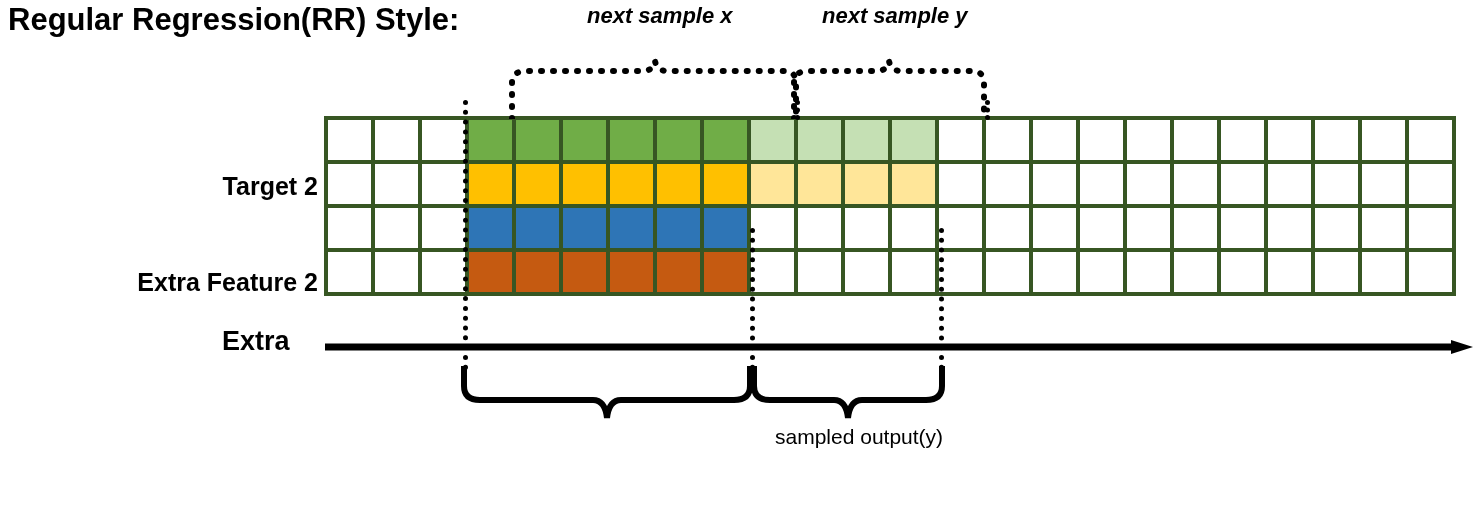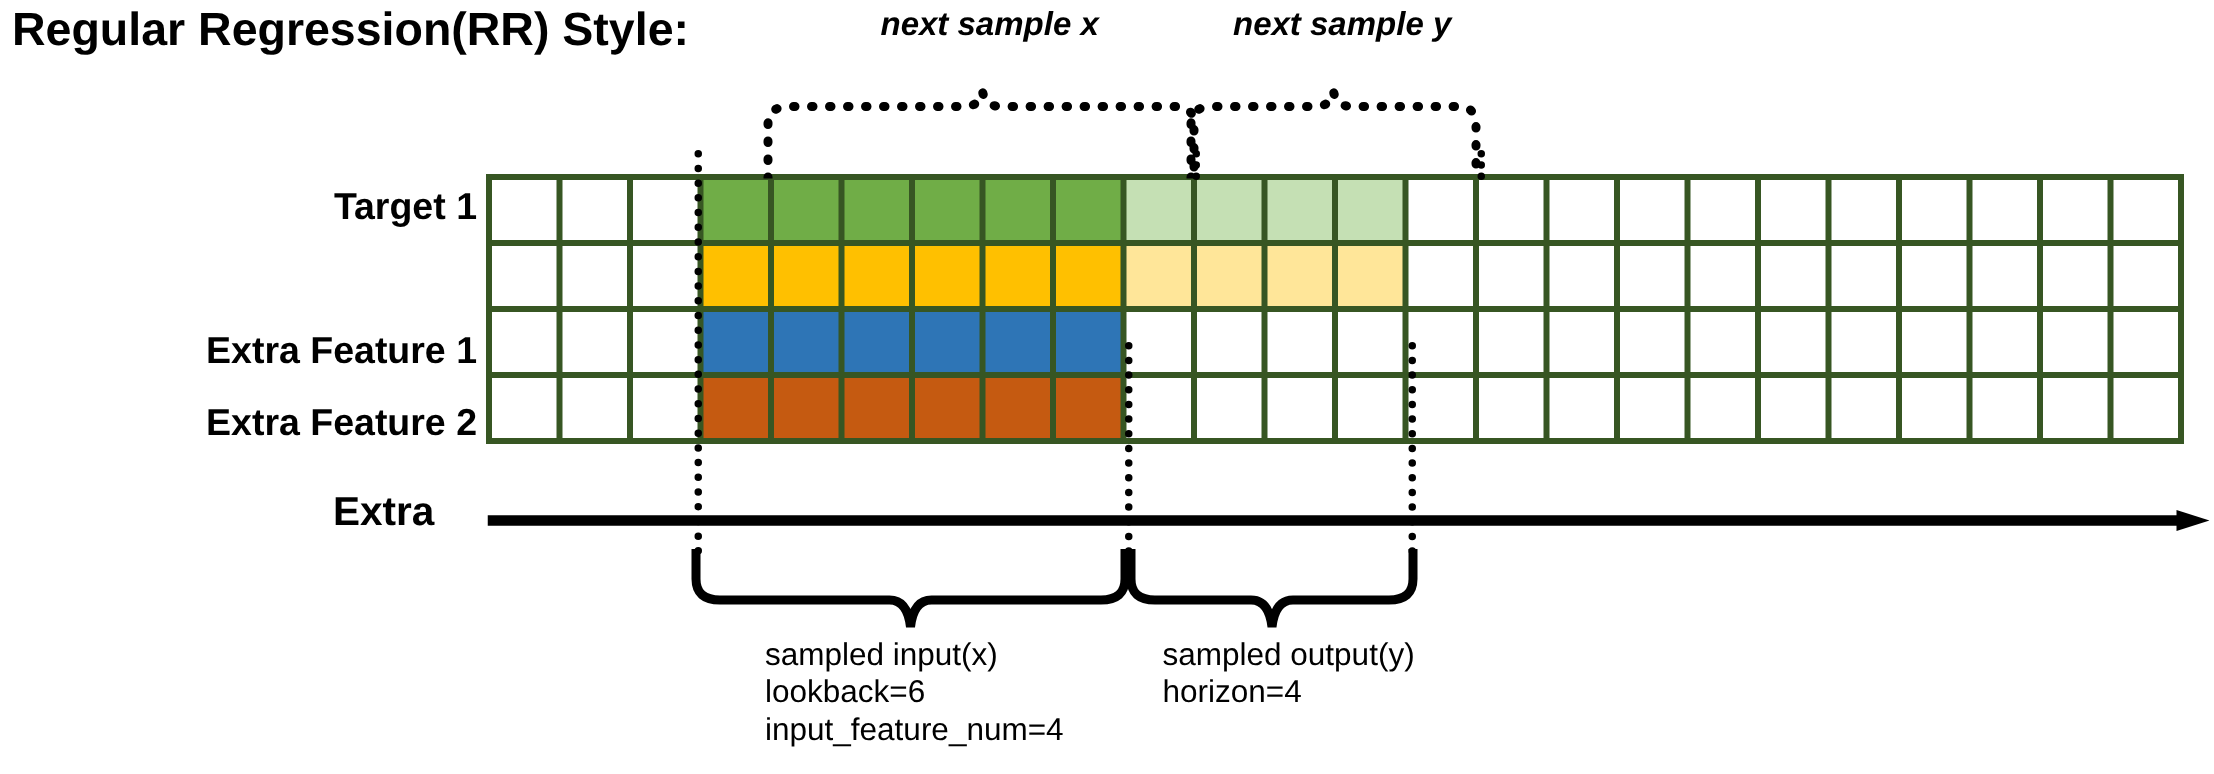--- a/index.html
+++ b/index.html
@@ -77,22 +77,21 @@
     line-height:25px;white-space:nowrap;
   }
 </style>
 </head>
 <body>
 
 <div class="canvas">
 
   <div id="page-title">Regular Regression(RR) Style:</div>
 
-  <div class="row-label" style="top:124px">Target 1</div>
-  <div class="row-label" style="top:220px">Extra Feature 1</div>
+  <div class="row-label" style="top:172px">Target 2</div>
   <div class="row-label" style="top:268px">Extra Feature 2</div>
 
   <div id="grid" style="grid-template-columns: repeat(24, 43px); background: rgb(55, 86, 35);">
       <div class="cell" style="background: rgb(255, 255, 255);"></div>
       <div class="cell" style="background: rgb(255, 255, 255);"></div>
       <div class="cell" style="background: rgb(255, 255, 255);"></div>
       <div class="cell" style="background: rgb(112, 173, 71);"></div>
       <div class="cell" style="background: rgb(112, 173, 71);"></div>
       <div class="cell" style="background: rgb(112, 173, 71);"></div>
       <div class="cell" style="background: rgb(112, 173, 71);"></div>
@@ -211,24 +210,18 @@
   </svg>
 
   <svg class="brace" style="left:452px;top:366px;" width="310" height="60">
     <path d="M12,0 L12,20 Q12,34 28,34 L141,34 Q153,34 155,52 Q157,34 169,34 L282,34 Q298,34 298,20 L298,0" fill="none" stroke="#000" stroke-width="6" stroke-linecap="round"></path>
   </svg>
 
   <svg class="brace" style="left:742px;top:366px;" width="212" height="60">
     <path d="M12,0 L12,20 Q12,34 28,34 L92,34 Q104,34 106,52 Q108,34 120,34 L184,34 Q200,34 200,20 L200,0" fill="none" stroke="#000" stroke-width="6" stroke-linecap="round"></path>
   </svg>
 
-  <div class="bot-cap" style="left:510px;top:424px;">
-    <div>sampled input(x)</div>
-    <div>lookback=6</div>
-    <div>input_feature_num=4</div>
-  </div>
 
   <div class="bot-cap" style="left:775px;top:424px;">
     <div>sampled output(y)</div>
-    <div>horizon=4</div>
   </div>
 
 </div>
 
 </body></html>

